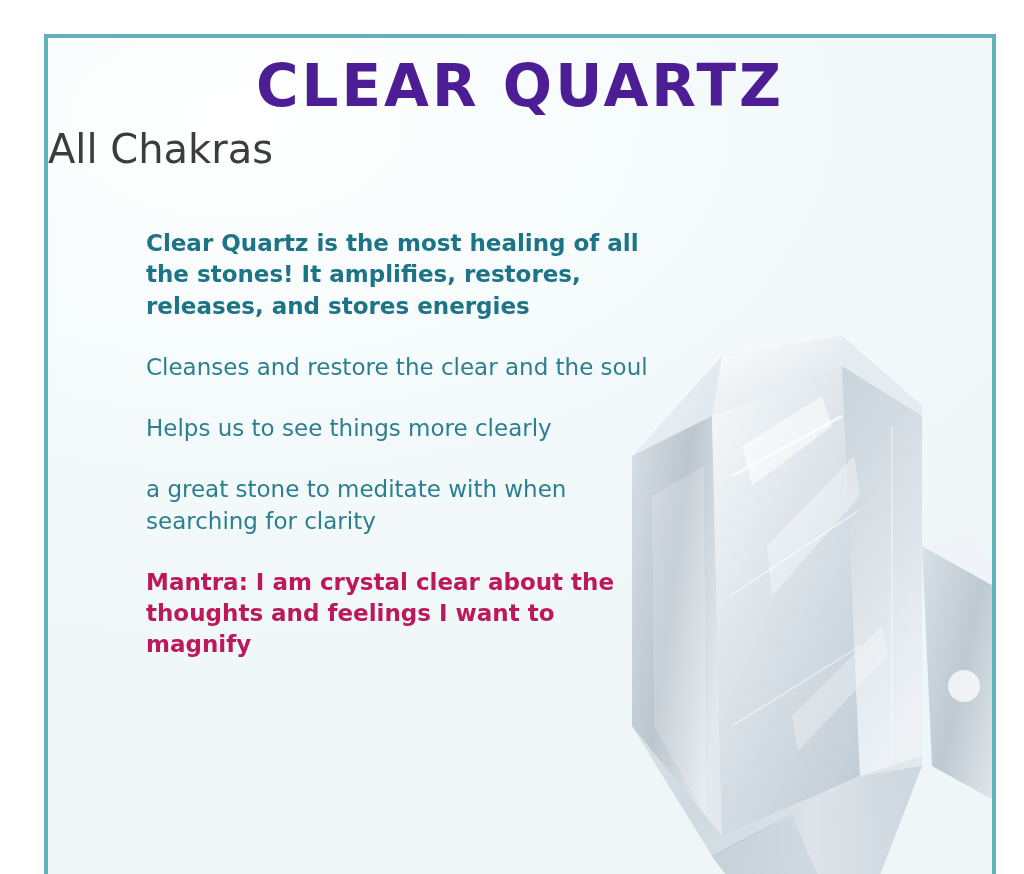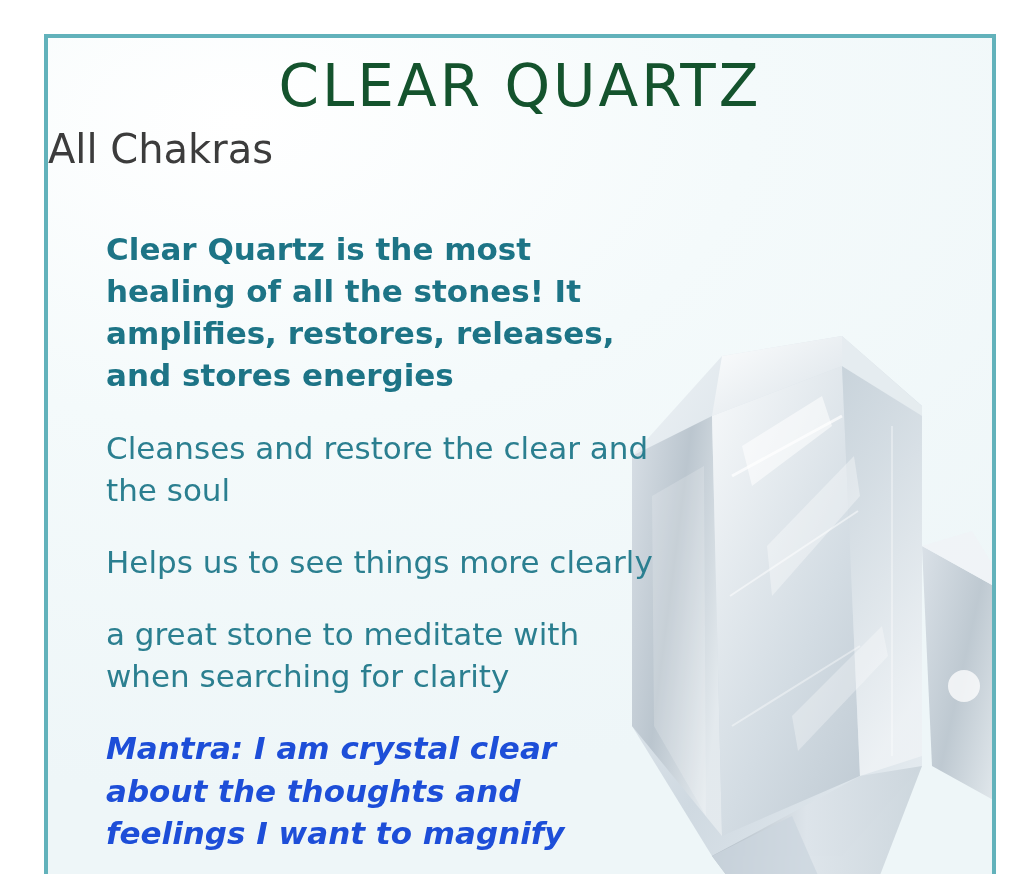--- a/index.html
+++ b/index.html
@@ -43,22 +43,22 @@
   }
 
   #title {
     position: absolute;
     left: 0;
     right: 0;
     top: 14px;
     text-align: center;
     font-size: 58px;
     letter-spacing: 3px;
-    color: #14532d;
-    font-weight: 400;
+    color: #4c1d95;
+    font-weight: 700;
     font-family: "DejaVu Sans", sans-serif;
   }
   #subtitle {
     position: absolute;
     left: 0;
     right: 0;
     top: 88px;
     font-size: 40px;
     color: #3c3c3c;
     font-weight: 400;
@@ -67,34 +67,34 @@
 
   #body-list {
     position: absolute;
     left: 58px;
     top: 190px;
     width: 560px;
   }
 
   .para {
     color: #2b7f90;
-    font-size: 31px;
+    font-size: 23px;
     line-height: 1.36;
     margin-bottom: 30px;
     font-family: "DejaVu Sans", sans-serif;
     font-weight: 400;
+    margin-left: 40px;
   }
   .para.bold {
     font-weight: 700;
     color: #1d7486;
   }
   .para.mantra {
     font-weight: 700;
-    color: #1d4ed8;
-    font-style: italic;
+    color: #be185d;
   }
 
   
   #crystal {
     position: absolute;
     right: -40px;
     top: 258px;
     width: 440px;
     height: 600px;
     z-index: 2;

